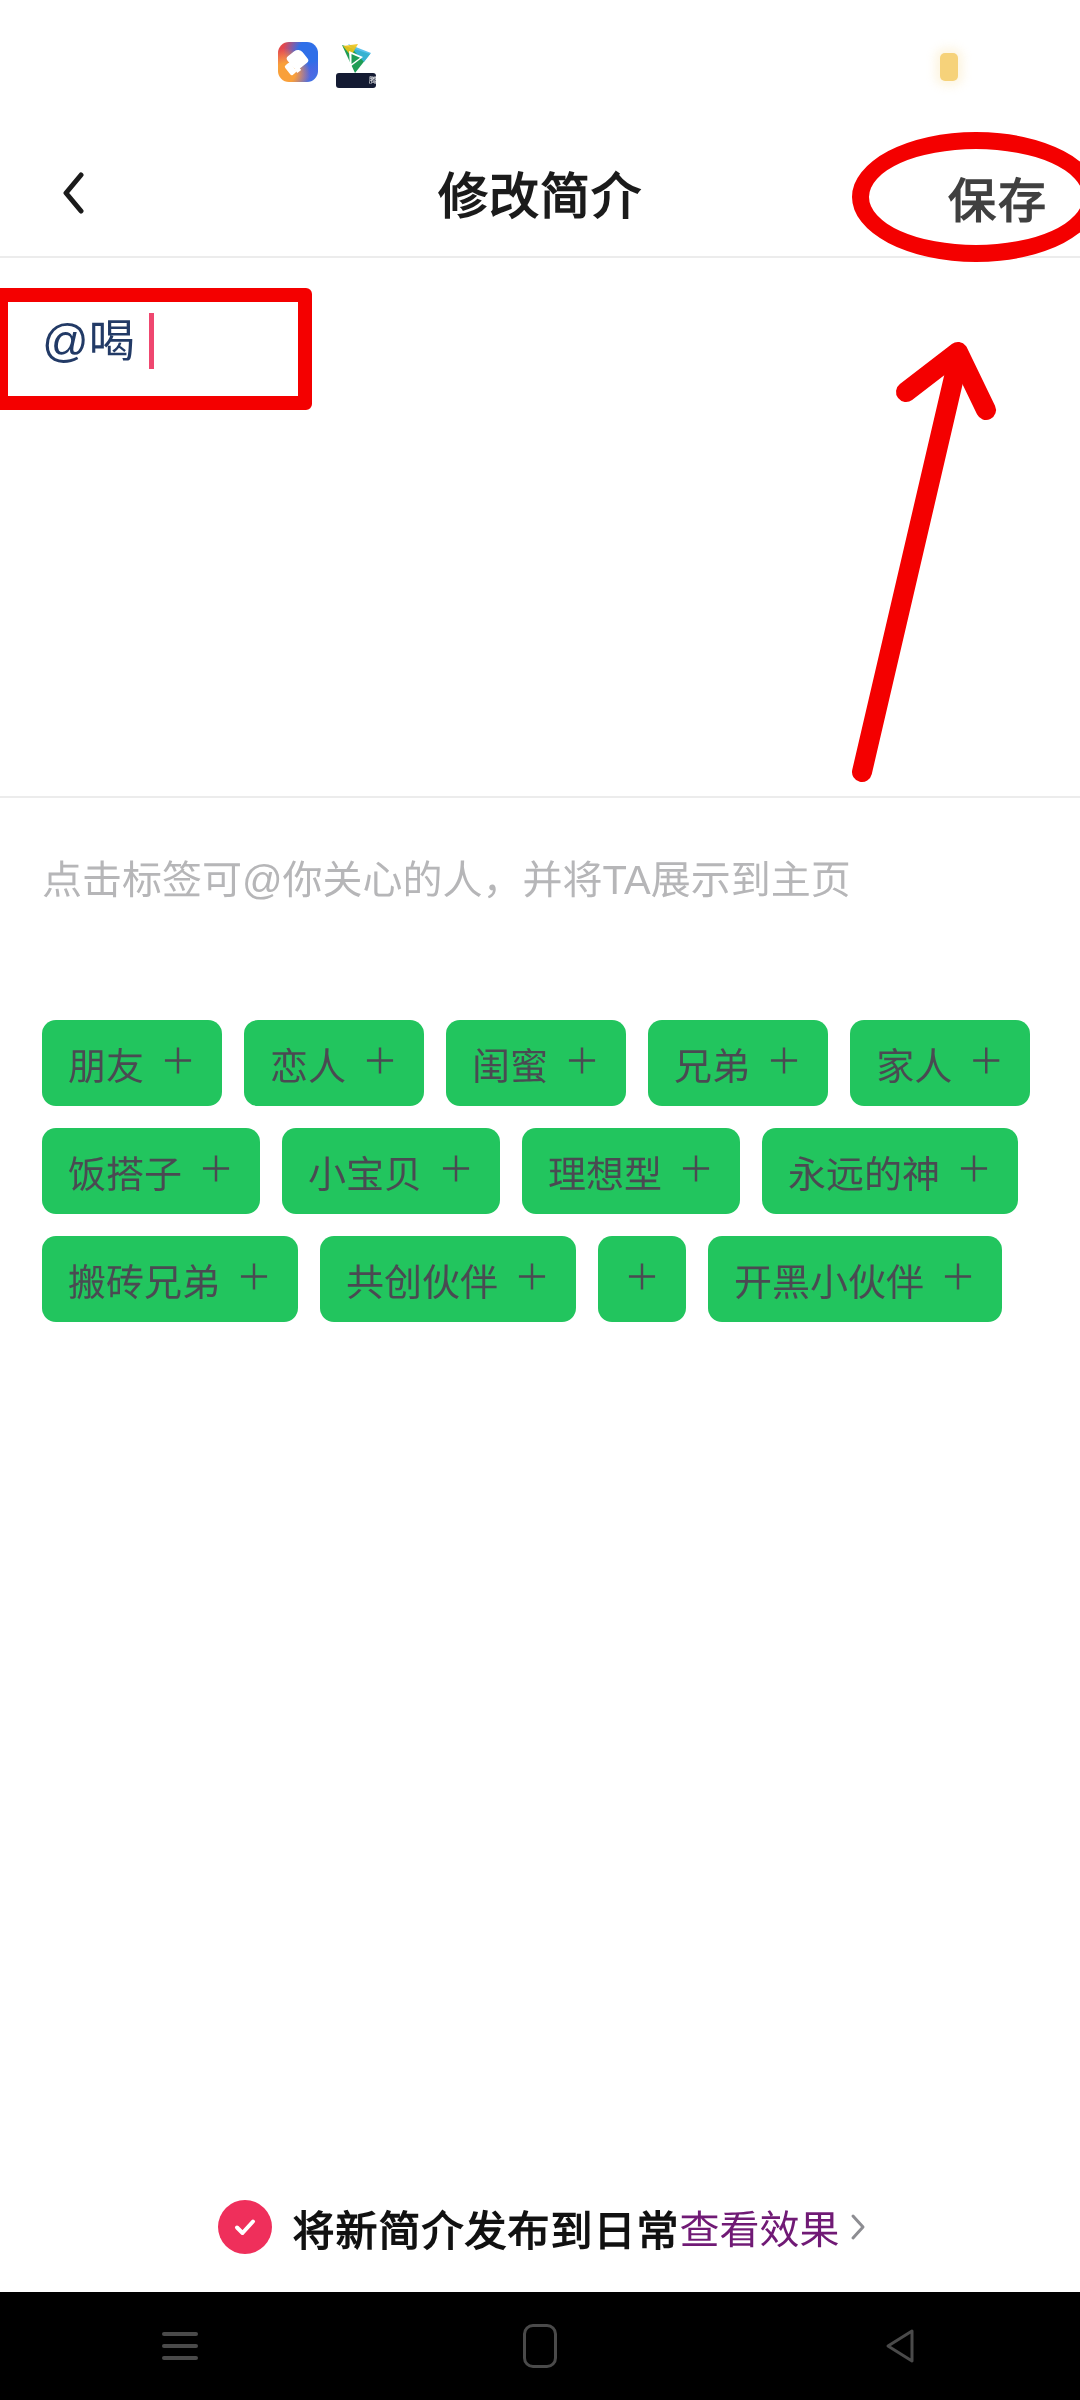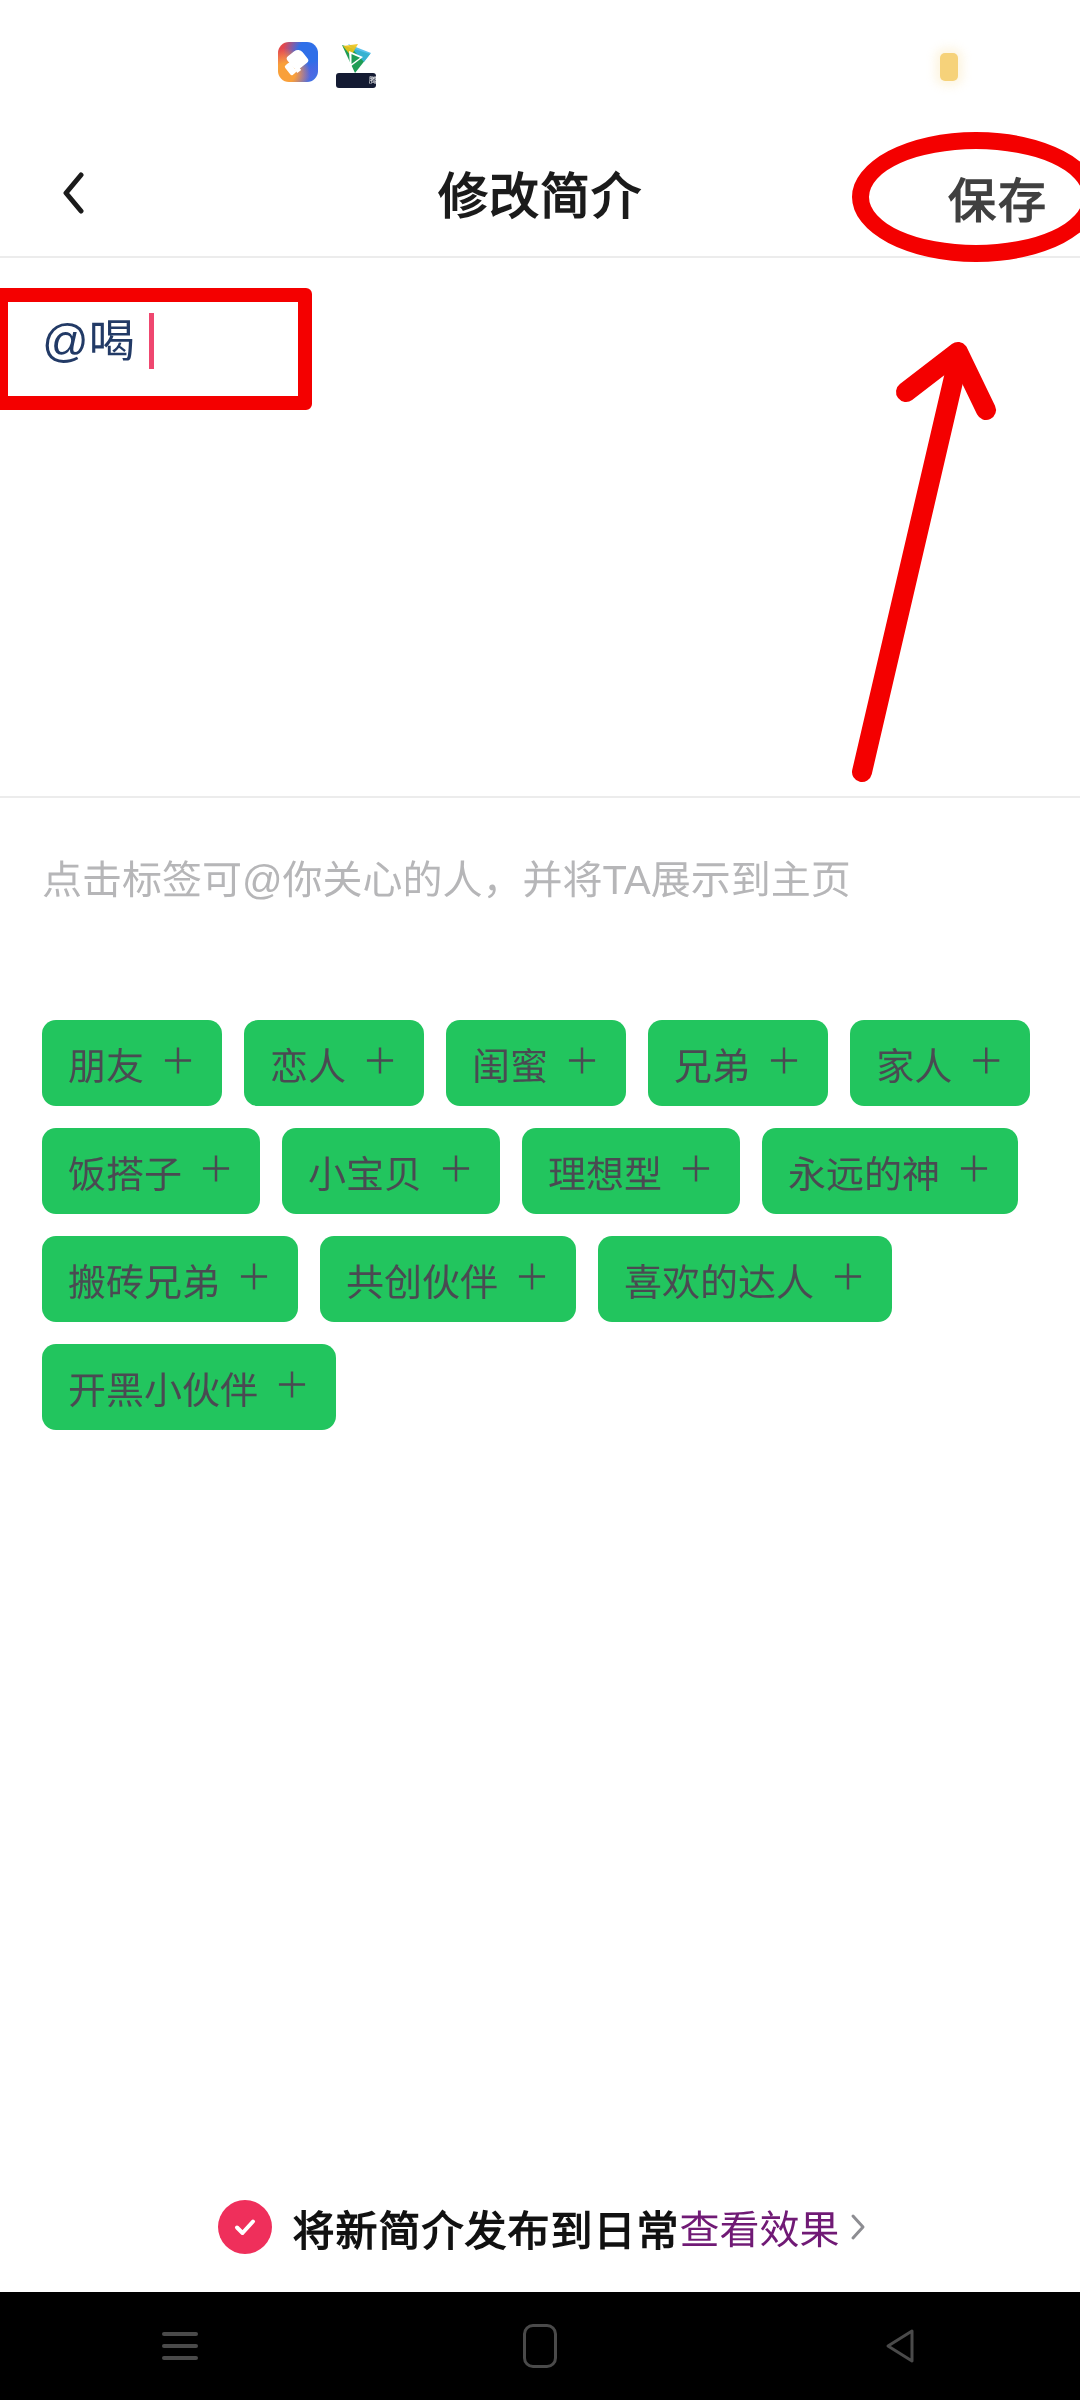--- a/index.html
+++ b/index.html
@@ -389,21 +389,20 @@
     </div>
     <div class="chip">
       <span>搬砖兄弟</span>
       <span class="chip-plus">＋</span>
     </div>
     <div class="chip">
       <span>共创伙伴</span>
       <span class="chip-plus">＋</span>
     </div>
     <div class="chip">
-      <span>喜欢的达人</span>
       <span class="chip-plus">＋</span>
     </div>
     <div class="chip">
       <span>开黑小伙伴</span>
       <span class="chip-plus">＋</span>
     </div>
   </div>
 
   <div class="bottombar">
     <div class="publish-row">

